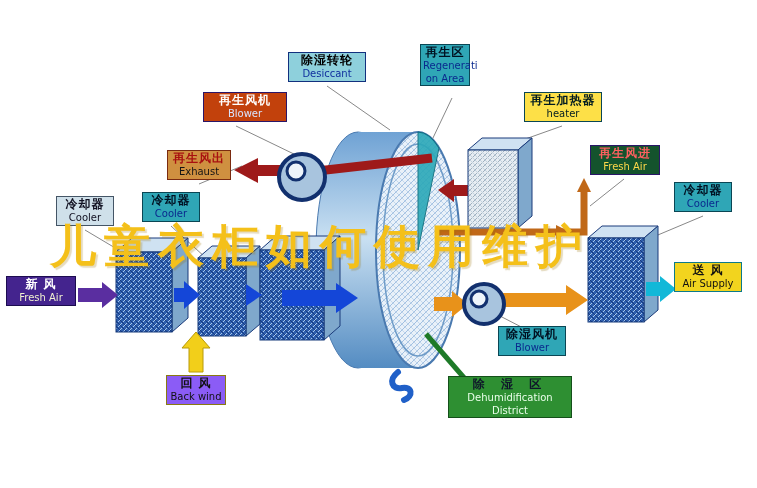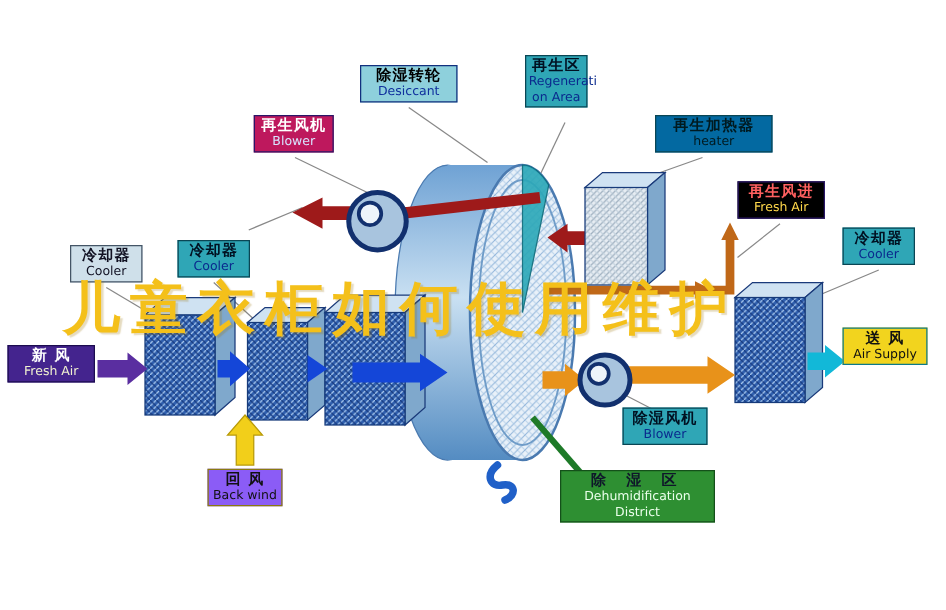--- a/index.html
+++ b/index.html
@@ -130,32 +130,36 @@
     <div class="zh" style="color:#000">除湿转轮</div>
     <div class="en" style="color:#10309e">Desiccant</div>
   </div>
 
   <div class="lbl" style="left:420px;top:44px;width:50px;background:#2fa6b6;border-color:#0a4654">
     <div class="zh" style="color:#001122">再生区</div>
     <div class="en" style="color:#0a2a8e">Regenerati</div>
     <div class="en" style="color:#0a2a8e">on Area</div>
   </div>
 
-  <div class="lbl" style="left:203px;top:92px;width:64px;background:#be185d;border-color:#2a1668">
+  <div class="lbl" style="left:203px;top:92px;width:84px;background:#c2410c;border-color:#2a1668">
     <div class="zh" style="color:#ffffff">再生风机</div>
     <div class="en" style="color:#d8e4ff">Blower</div>
   </div>
 
-  <div class="lbl" style="left:524px;top:92px;width:94px;background:#0369a1;border-color:#0a4654">
+  <div class="lbl" style="left:524px;top:92px;width:78px;background:#fde047;border-color:#0a4654">
     <div class="zh" style="color:#001a20">再生加热器</div>
     <div class="en" style="color:#001a20">heater</div>
   </div>
 
-
-  <div class="lbl" style="left:590px;top:145px;width:70px;background:#000000;border-color:#2a1668">
+  <div class="lbl" style="left:167px;top:150px;width:64px;background:#cf9040;border-color:#7a2a10">
+    <div class="zh" style="color:#a81010">再生风出</div>
+    <div class="en" style="color:#141414">Exhaust</div>
+  </div>
+
+  <div class="lbl" style="left:590px;top:145px;width:70px;background:#14532d;border-color:#2a1668">
     <div class="zh" style="color:#ff6060">再生风进</div>
     <div class="en" style="color:#ffd84a">Fresh Air</div>
   </div>
 
   <div class="lbl" style="left:56px;top:196px;width:58px;background:#cfe0ea;border-color:#445566">
     <div class="zh" style="color:#111122">冷却器</div>
     <div class="en" style="color:#111122">Cooler</div>
   </div>
 
   <div class="lbl" style="left:142px;top:192px;width:58px;background:#2fa6b6;border-color:#0a4654">

